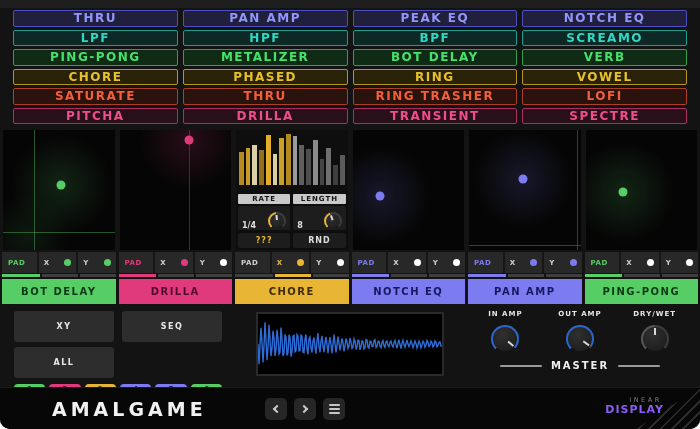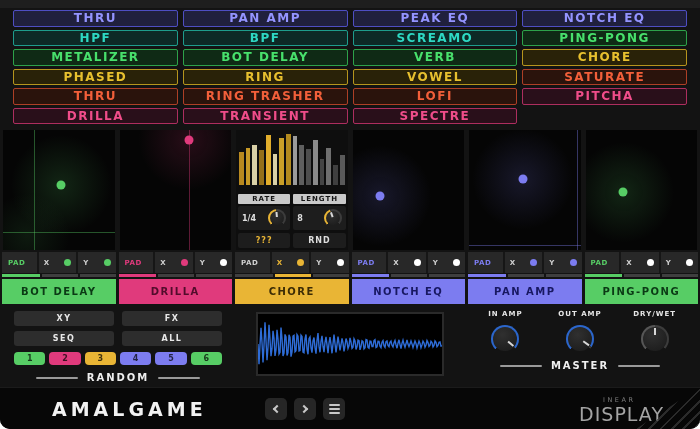--- a/index.html
+++ b/index.html
@@ -26,21 +26,21 @@
   .pad .dot{ position:absolute; width:9px; height:9px; border-radius:50%; transform:translate(-50%,-50%); }
 
   .chore{ height:120px; margin:0 1px; display:flex; flex-direction:column; background:#0e0e0e; padding:2px; }
   .bars{ display:flex; align-items:flex-end; gap:2px; height:57px; padding:0 1px; }
   .bars .bar{ flex:1; }
   .rl{ display:flex; gap:3px; margin-top:9px; }
   .rl-col{ flex:1; min-width:0; }
   .rl-head{ height:10px; background:#c9c9c9; color:#151515; font-size:7px; font-weight:bold;
             letter-spacing:1px; display:flex; align-items:center; justify-content:center; border-radius:1px; }
   .rl-body{ margin-top:2px; height:24px; background:#1d1d1d; border-radius:2px; display:flex;
-            align-items:center; justify-content:space-between; padding:0 4px; }
+            align-items:flex-end; justify-content:space-between; padding:0 4px; }
   .rl-val{ font-size:8px; color:#e0e0e0; font-weight:bold; }
   .qrow{ display:flex; gap:3px; margin-top:3px; }
   .qbtn{ flex:1; height:15px; background:#1d1d1d; border-radius:2px; display:flex; align-items:center;
          justify-content:center; font-size:8px; font-weight:bold; letter-spacing:1px; color:#dddddd; cursor:pointer; }
 
   .ctrl{ height:21px; margin-top:2px; background:#282828; display:flex; }
   .cell{ display:flex; align-items:center; font-size:7px; font-weight:bold; letter-spacing:.5px; color:#d0d0d0; }
   .cell.cpad{ flex:1.05; padding-left:6px; border-right:2px solid #161616; cursor:pointer; }
   .cell.cx,.cell.cy{ flex:1; justify-content:space-between; padding:0 5px; cursor:pointer; }
   .cell.cx{ border-right:2px solid #161616; }
@@ -56,21 +56,21 @@
          background:conic-gradient(from 225deg, var(--ring) 0deg var(--sweep), #3c3c3c var(--sweep) 270deg, rgba(0,0,0,0) 270deg 360deg); }
   .knob::before{ content:""; position:absolute; inset:2px; border-radius:50%;
                  background:radial-gradient(circle at 40% 32%, #303030, #191919); }
   .knob .ptr{ position:absolute; inset:0; transform:rotate(var(--ptr)); }
   .knob .ptr::before{ content:""; position:absolute; left:calc(50% - 1px); top:3px; width:2px; height:26%; background:#d8d8d8; }
   .knob.small{ width:18px; height:18px; }
 
   
   #rand{ position:absolute; left:14px; top:311px; width:208px; }
   #rand-btns{ display:grid; grid-template-columns:1fr 1fr; gap:5px 8px; }
-  .rbtn{ height:15px; background:#2d2d2d; border-radius:3px; display:flex; align-items:center; justify-content:center;
+  .rbtn{ height:31px; background:#2d2d2d; border-radius:3px; display:flex; align-items:center; justify-content:center;
          font-size:8px; font-weight:bold; letter-spacing:1.5px; color:#e8e8e8; cursor:pointer; }
   #numbers{ display:flex; gap:4px; margin-top:6px; }
   .numbtn{ flex:1; height:13px; border-radius:4px; display:flex; align-items:center; justify-content:center;
            font-size:8px; font-weight:bold; color:rgba(0,0,0,.72); cursor:pointer; }
   .title-row{ margin-top:7px; display:flex; align-items:center; justify-content:center; gap:9px; }
   .dash{ width:42px; height:2px; background:#9a9a9a; border-radius:1px; }
   .group-title{ font-size:10px; font-weight:bold; letter-spacing:2px; color:#efefef; }
 
   
   #wave{ position:absolute; left:256px; top:312px; width:188px; height:64px; background:#000;
@@ -93,36 +93,37 @@
             justify-content:center; cursor:pointer; }
   .chev{ width:6px; height:6px; border-left:2px solid #c8c8c8; border-bottom:2px solid #c8c8c8; }
   .chev.left{ transform:rotate(45deg); margin-left:2px; }
   .chev.right{ transform:rotate(-135deg); margin-right:2px; }
   #preset-field{ width:138px; height:22px; background:#1f1f1f; border-radius:5px; display:flex; align-items:center;
                  justify-content:center; font-size:9px; color:#dcdcdc; cursor:pointer; }
   .menu-icon{ display:flex; flex-direction:column; gap:2px; }
   .menu-icon span{ width:11px; height:2px; background:#c8c8c8; border-radius:1px; }
   #brand{ position:absolute; right:36px; top:8px; }
   #brand-top{ font-size:6.5px; letter-spacing:2.5px; color:#7e7e7e;padding-left:24px; }
-  #brand-bottom{ font-size:19px; letter-spacing:1px; color:#a3a3a3; font-weight:normal; margin-top:-1px; }
+  #brand-bottom{ font-size:11px; letter-spacing:1px; color:#8b5cf6; font-weight:bold; margin-top:-1px; }
   #corner-stripes{ position:absolute; right:0; bottom:0; width:64px; height:42px; opacity:.7;
                    background:repeating-linear-gradient(135deg, rgba(0,0,0,0) 0 6px, #3a3a3a 6px 8px);
                    clip-path:polygon(100% 0, 100% 100%, 0 100%); }
 </style>
 </head>
 <body>
 
 <div class="app">
   <div class="top-strip"></div>
 
   <div id="fx-grid">
       <div class="fx-btn" style="--bc: #4e4ec2; --bg: #20203d; --tc: #9494ff;">THRU</div>
       <div class="fx-btn" style="--bc: #4e4ec2; --bg: #20203d; --tc: #9494ff;">PAN AMP</div>
       <div class="fx-btn" style="--bc: #4e4ec2; --bg: #20203d; --tc: #9494ff;">PEAK EQ</div>
       <div class="fx-btn" style="--bc: #4e4ec2; --bg: #20203d; --tc: #9494ff;">NOTCH EQ</div>
+      <div class="fx-btn" style="--bc: #1e9c8c; --bg: #0d2926; --tc: #2ed8c3;">LPF</div>
       <div class="fx-btn" style="--bc: #1e9c8c; --bg: #0d2926; --tc: #2ed8c3;">HPF</div>
       <div class="fx-btn" style="--bc: #1e9c8c; --bg: #0d2926; --tc: #2ed8c3;">BPF</div>
       <div class="fx-btn" style="--bc: #1e9c8c; --bg: #0d2926; --tc: #2ed8c3;">SCREAMO</div>
       <div class="fx-btn" style="--bc: #2da24a; --bg: #0f2a15; --tc: #48e06c;">PING-PONG</div>
       <div class="fx-btn" style="--bc: #2da24a; --bg: #0f2a15; --tc: #48e06c;">METALIZER</div>
       <div class="fx-btn" style="--bc: #2da24a; --bg: #0f2a15; --tc: #48e06c;">BOT DELAY</div>
       <div class="fx-btn" style="--bc: #2da24a; --bg: #0f2a15; --tc: #48e06c;">VERB</div>
       <div class="fx-btn" style="--bc: #b6951d; --bg: #292208; --tc: #e7c02f;">CHORE</div>
       <div class="fx-btn" style="--bc: #b6951d; --bg: #292208; --tc: #e7c02f;">PHASED</div>
       <div class="fx-btn" style="--bc: #b6951d; --bg: #292208; --tc: #e7c02f;">RING</div>
@@ -335,21 +336,20 @@
           <div class="u ux" style="background: rgb(63, 63, 63);"></div>
           <div class="u uy" style="background: rgb(63, 63, 63);"></div>
     </div>
     <div class="name-btn" style="background: rgb(87, 205, 101); color: rgb(11, 58, 21);">PING-PONG</div>
   </div>
     </div>
 
   <div id="rand">
     <div id="rand-btns">
         <div class="rbtn">XY</div>
-        <div class="rbtn">FX</div>
         <div class="rbtn">SEQ</div>
         <div class="rbtn">ALL</div>
       </div>
     <div id="numbers">
         <div class="numbtn" style="background: rgb(87, 205, 101);">1</div>
         <div class="numbtn" style="background: rgb(224, 58, 124);">2</div>
         <div class="numbtn" style="background: rgb(233, 181, 53);">3</div>
         <div class="numbtn" style="background: rgb(124, 124, 240);">4</div>
         <div class="numbtn" style="background: rgb(124, 124, 240);">5</div>
         <div class="numbtn" style="background: rgb(87, 205, 101);">6</div>

